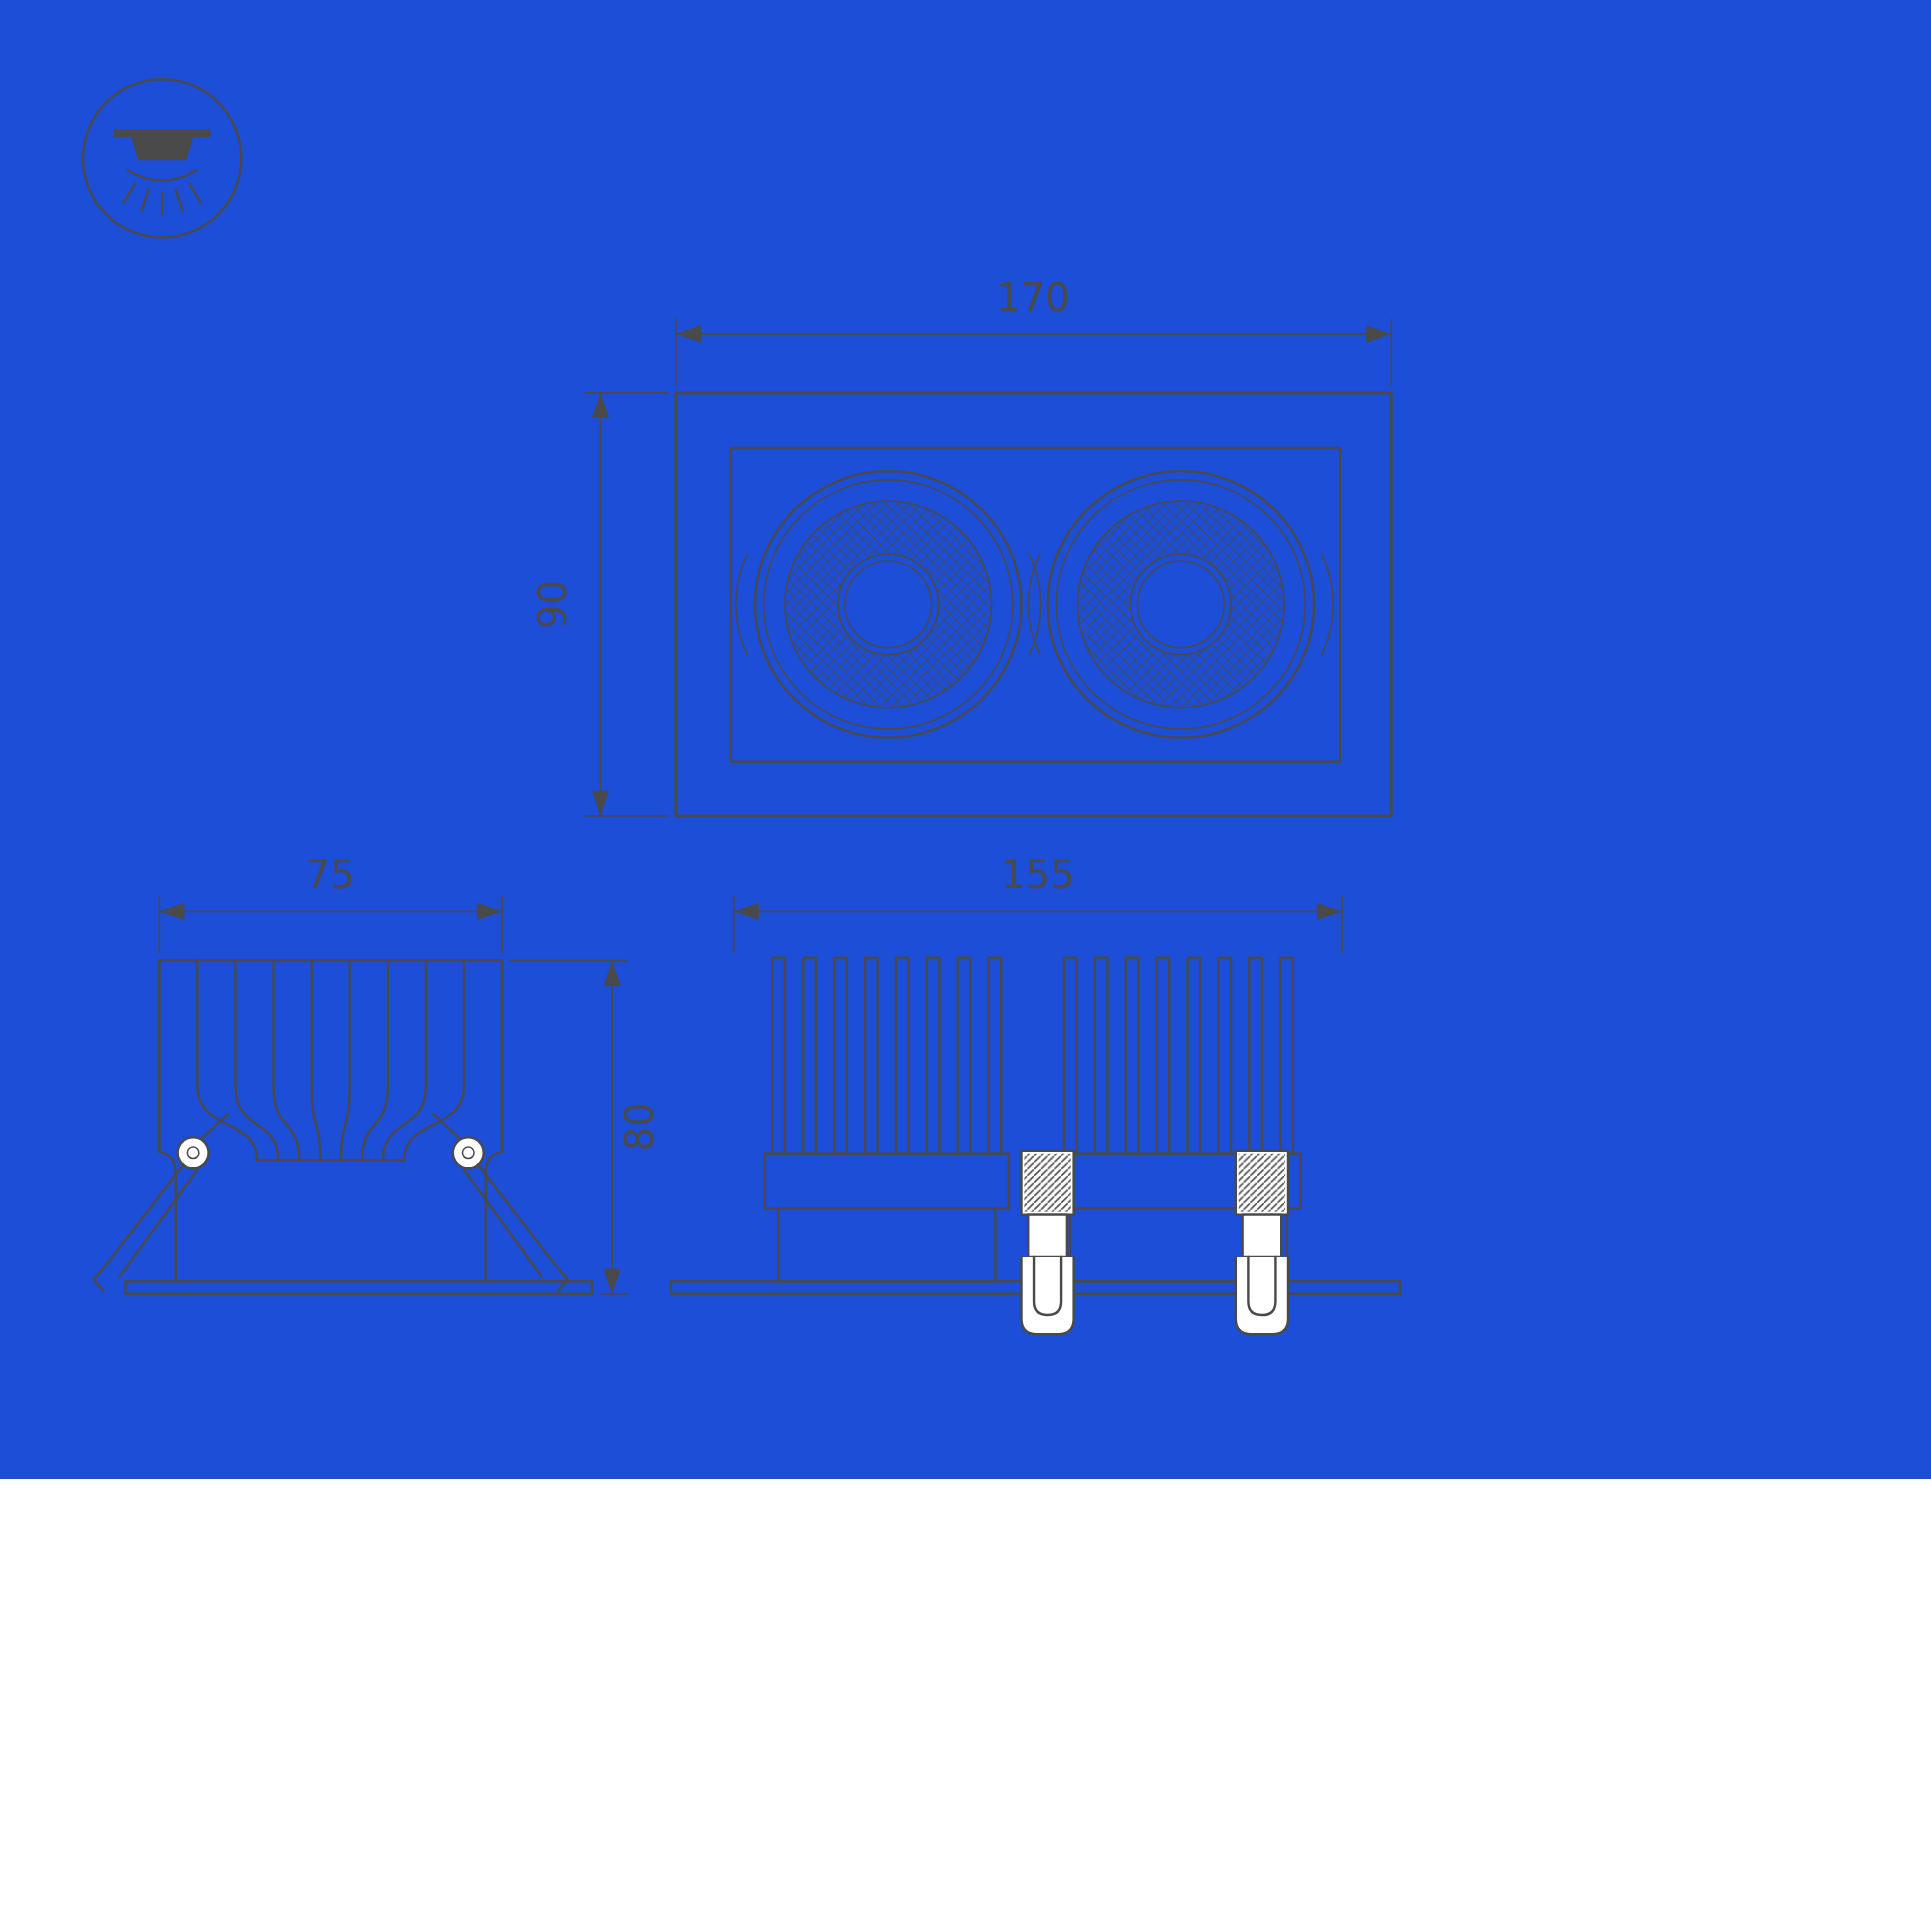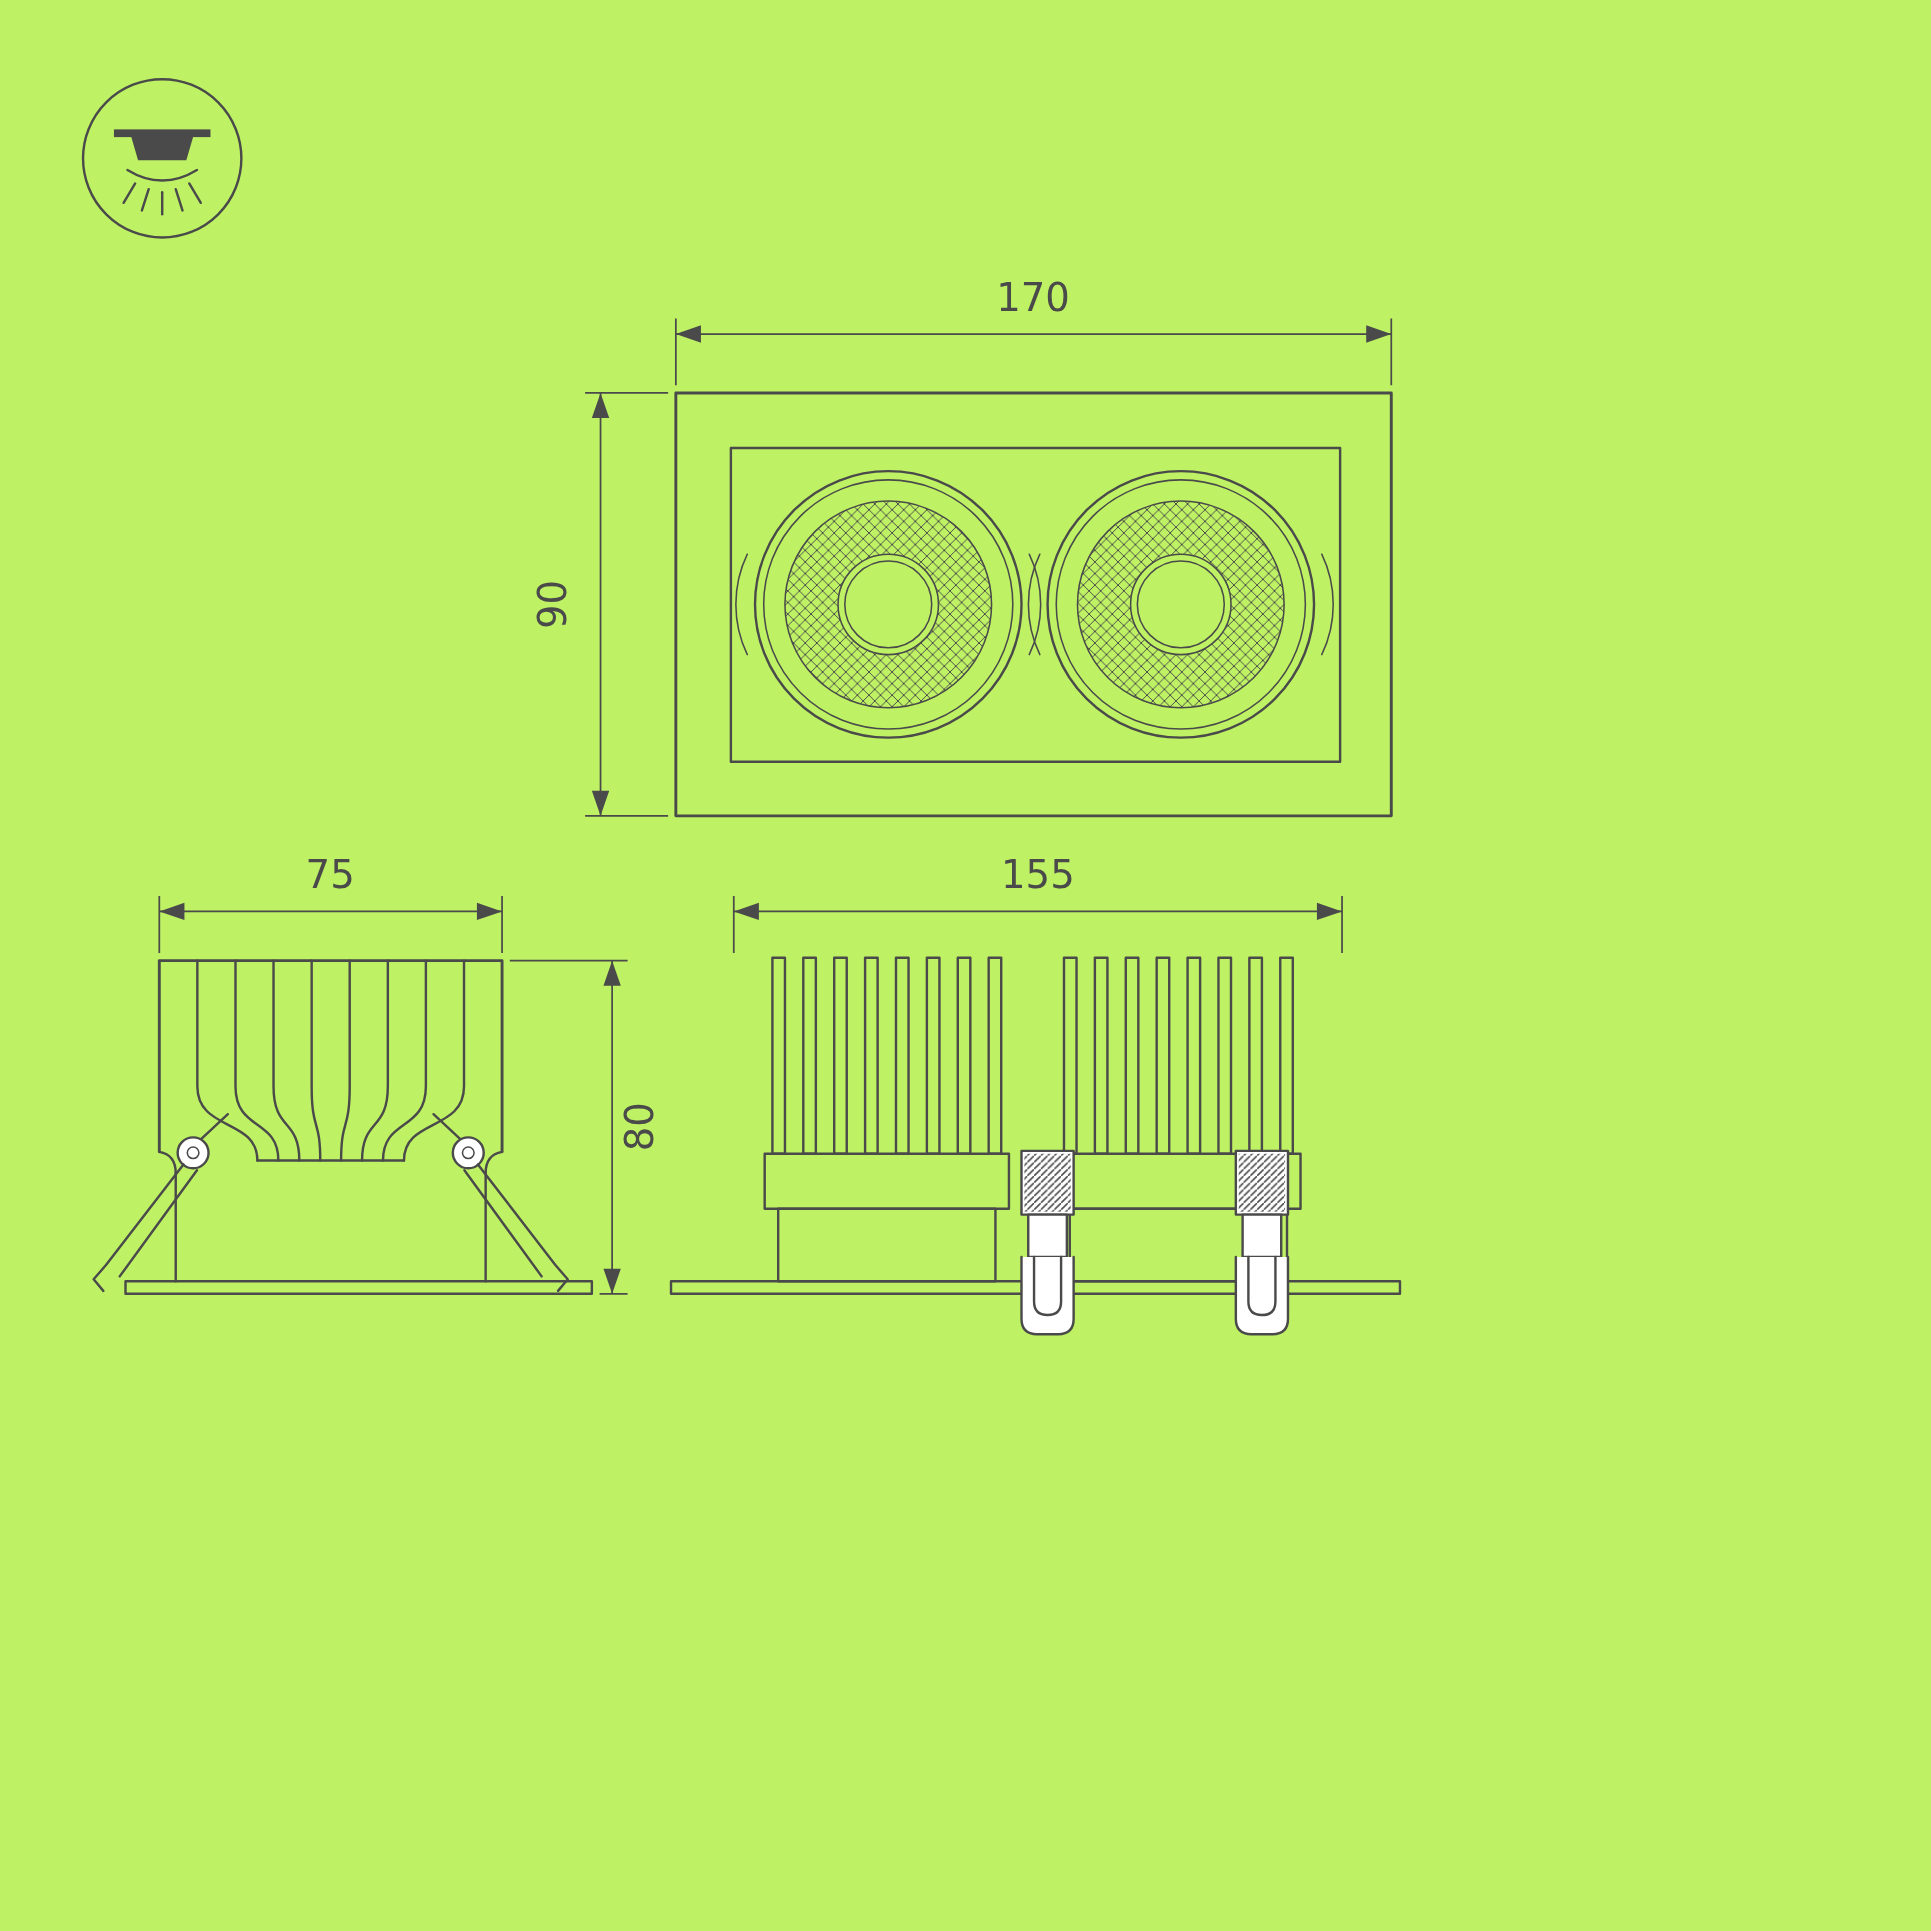--- a/index.html
+++ b/index.html
@@ -1,16 +1,16 @@
 <!DOCTYPE html>
 <html><head>
 <meta charset="utf-8">
 <style>
   html,body{margin:0;padding:0;background:#ffffff;}
-  #canvas{position:relative;width:1931px;height:1931px;background:#bef264;overflow:hidden;}
+  #canvas{position:relative;width:1931px;height:1479px;background:#1d4ed8;overflow:hidden;}
   svg{position:absolute;left:0;top:0;}
   .ln{stroke:#4a4a4a;fill:none;stroke-width:2.5;stroke-linecap:round;stroke-linejoin:round;}
   .thick{stroke-width:3;}
   .thin{stroke-width:1.6;}
   .dim{stroke:#4a4a4a;fill:none;stroke-width:1.8;stroke-linecap:butt;}
   .arrow{fill:#4a4a4a;stroke:none;}
   .dark{fill:#4a4a4a;stroke:none;}
   .whitefill{fill:#ffffff;}
   svg text{font-family:"DejaVu Sans","Liberation Sans",sans-serif;font-size:40px;fill:#4a4a4a;}
 </style>

